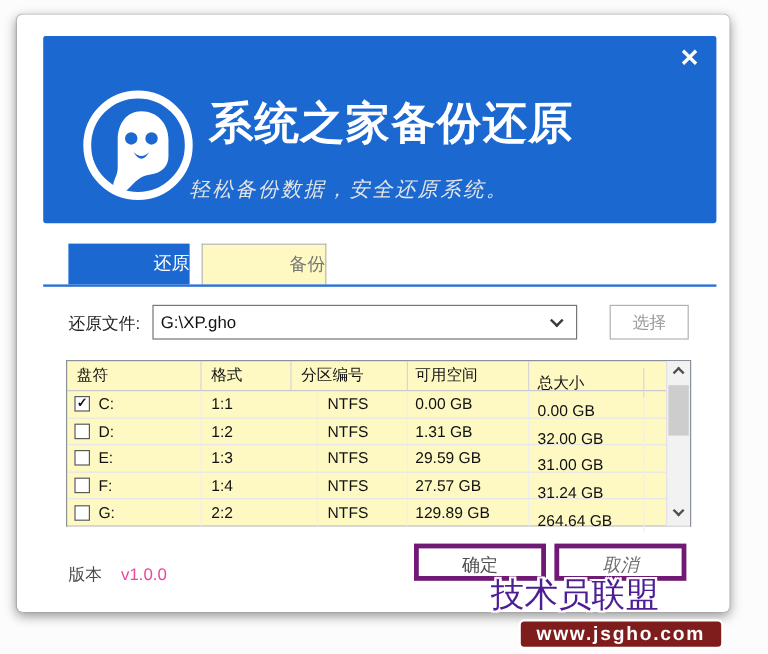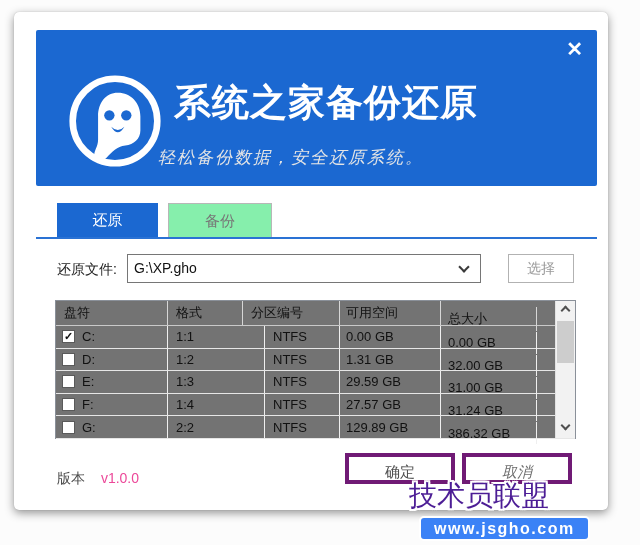--- a/index.html
+++ b/index.html
@@ -30,25 +30,25 @@
     position:absolute; left:138px; top:48px; color:#ffffff;
     font-size:37px; font-weight:bold; letter-spacing:1px; white-space:nowrap;
   }
   .hdr-sub {
     position:absolute; left:122px; top:104px; color:#e5e5e5;
     font-size:17px; font-style:italic; letter-spacing:2px; white-space:nowrap;margin-top:12px;
   }
 
   
   .tab {
-    position:absolute; height:34px; top:191px; text-align:center;
+    position:absolute; height:34px; top:191px; text-align:right;
     line-height:34px; font-size:15px; cursor:pointer;
   }
   .tab-restore { left:43px; width:101px; background:#1b68d1; color:#ffffff; z-index:2; }
-  .tab-backup  { left:154px; width:104px; background:#86efac; color:#777777;
+  .tab-backup  { left:154px; width:104px; background:#fef9c3; color:#777777;
                  border:1px solid #b7b7b7; border-bottom:none; }
   .tab-line { position:absolute; left:22px; top:225px; width:561px; height:2px; background:#2a72d4; }
 
   
   .file-label { position:absolute; left:43px; top:249px; font-size:14px; color:#222; }
   .combo {
     position:absolute; left:113px; top:242px; width:354px; height:29px;
     border:1px solid #767676; background:#ffffff;
   }
   .combo-text {
@@ -62,21 +62,21 @@
   }
   .choose-btn {
     position:absolute; left:494px; top:242px; width:66px; height:29px;
     border:1px solid #b2b2b2; background:#ffffff; color:#9a9a9a;
     font-size:14px; text-align:center; line-height:27px; cursor:pointer;
   }
 
   
   .tbl {
     position:absolute; left:41px; top:288px; width:521px; height:139px;
-    border:1px solid #8a9099; background:#737373;
+    border:1px solid #8a9099; background:#fef9c3;
   }
   .trow { display:flex; height:22.6px; border-bottom:1px solid #e6e6e6; align-items:center; }
   .thead { height:25px; border-bottom:1px solid #c9c9c9; font-weight:normal; }
   .th, .td {
     height:100%; display:flex; align-items:center; font-size:13px; color:#111;
     white-space:nowrap; overflow:hidden;
   }
   .th { border-right:1px solid #d6d6d6; }
   .td { border-right:1px solid #efefef; }
   .c0 { width:112px; padding-left:8px; }
@@ -119,22 +119,22 @@
 
   
   .wm { position:absolute; z-index:10; }
   .wm-text {
     position:absolute; left:409px; top:477px; font-size:28px; font-weight:normal;
     color:#4c1d95; letter-spacing:0px; white-space:nowrap;
     text-shadow:-2px -2px 0 #fff, 2px -2px 0 #fff, -2px 2px 0 #fff, 2px 2px 0 #fff,
                  0 -2px 0 #fff, 0 2px 0 #fff, -2px 0 0 #fff, 2px 0 0 #fff;
   }
   .wm-url {
-    position:absolute; left:419px; top:516px; height:25px; padding:0 13px;
-    background:#3b82f6; border:2px solid #ffffff; border-radius:5px;
+    position:absolute; left:432px; top:516px; height:25px; padding:0 13px;
+    background:#7f1d1d; border:2px solid #ffffff; border-radius:5px;
     color:#ffffff; font-size:16px; font-weight:bold; letter-spacing:1.5px;
     line-height:21px; white-space:nowrap;
   }
 </style>
 </head>
 <body>
 
 <div class="app-window">
 
   <div class="hdr">
@@ -218,21 +218,21 @@
           <div class="td cf"></div>
         </div>
         <div class="trow">
           <div class="td c0 cell0">
             <span class="chk"></span>
             <span>G:</span>
           </div>
           <div class="td c1">2:2</div>
           <div class="td c2">NTFS</div>
           <div class="td c3">129.89 GB</div>
-          <div class="td c4">386.32 GB</div>
+          <div class="td c4">264.64 GB</div>
           <div class="td cf"></div>
         </div>
       </div>
     <div class="sbar">
       <div class="sbtn sup">
           <span></span>
         </div>
       <div class="sthumb"></div>
       <div class="sbtn sdn">
           <span></span>

